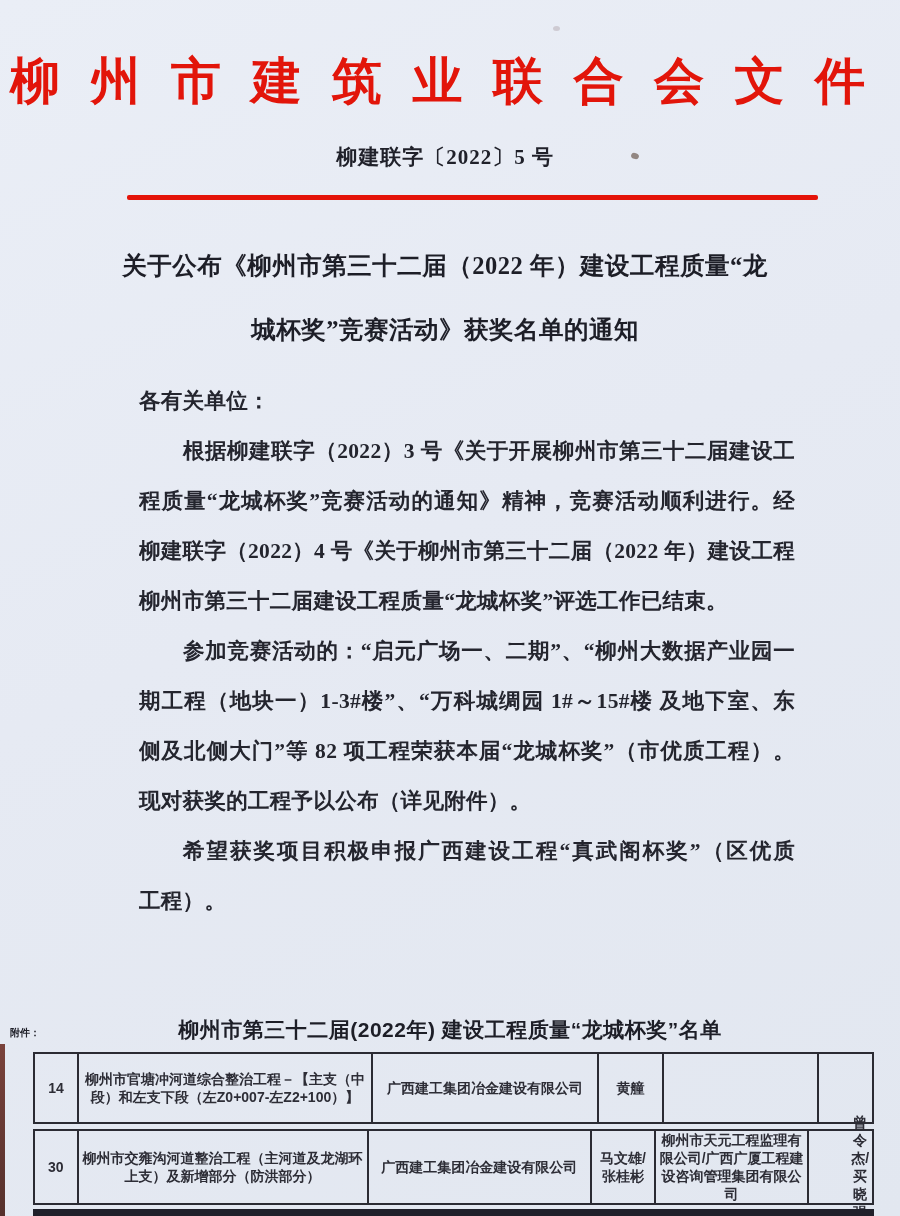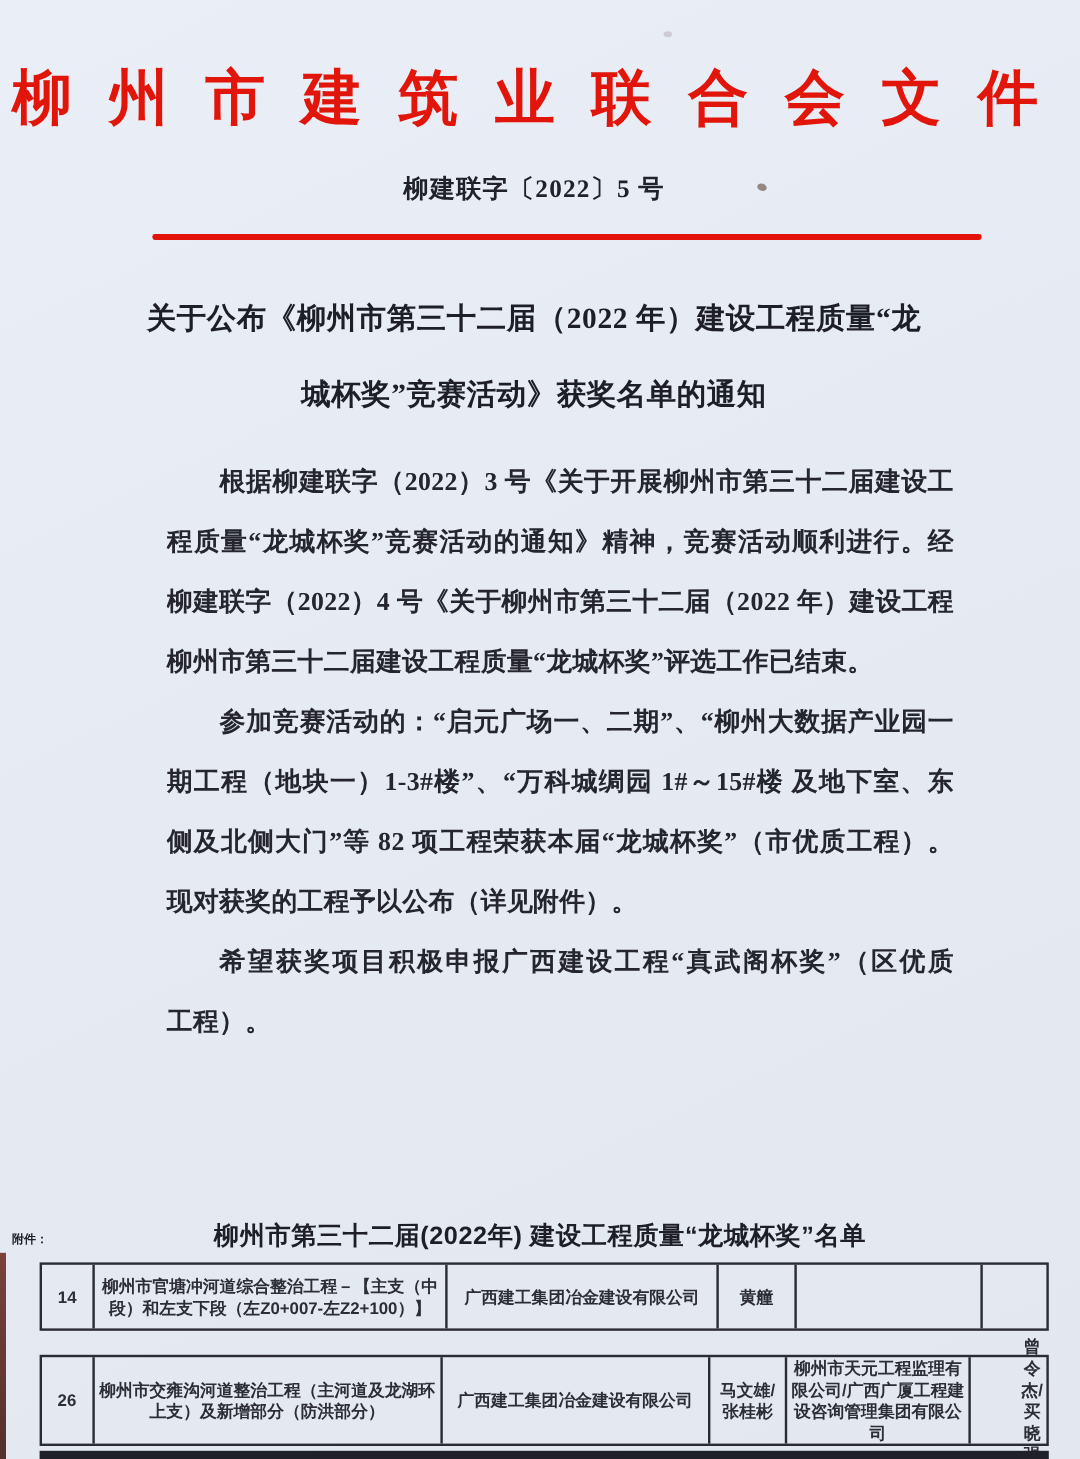--- a/index.html
+++ b/index.html
@@ -70,21 +70,21 @@
     text-align:center; font-weight:700; font-size:14px; line-height:18px;
     padding:1px 3px;
   }
   .row-box .cell:last-child { border-right:none;margin-left:39px; }
   .c-no   { width:44px;  font-size:15px; }
   .c-proj { width:294px; justify-content:flex-start; text-align:left; font-size:14.5px; }
   .c-con  { width:226px; font-size:14px; }
   .c-mgr  { width:65px;  font-size:14.5px; }
   .c-sup  { width:155px; justify-content:flex-start; text-align:left; font-size:14.5px; line-height:18px; }
   .c-chief{ width:49px;  font-size:14px; flex:1; }
-  #row-14 { top:1052px; height:57px; }
+  #row-14 { top:1052px; height:72px; }
   #row-46 { top:1129px; height:76px; }
   .next-row-edge {
     position:absolute; left:33px; top:1209px; width:841px; height:7px;
     background:#20202a;
   }
   .scan-strip {
     position:absolute; left:0; top:1044px; width:5px; height:172px;
     background:linear-gradient(#7a423b,#55302c);
   }
   .smudge1 {
@@ -102,20 +102,21 @@
 <div class="org-title">柳 州 市 建 筑 业 联 合 会 文 件</div>
 <div class="doc-number">柳建联字〔2022〕5 号</div>
 <div class="red-rule"></div>
 
 <div class="notice-title">
   <div>关于公布《柳州市第三十二届（2022 年）建设工程质量“龙</div>
   <div>城杯奖”竞赛活动》获奖名单的通知</div>
 </div>
 
 <div class="body-text">
+  <div class="body-line">各有关单位：</div>
   <div class="body-line fill indent">根据柳建联字（2022）3 号《关于开展柳州市第三十二届建设工</div>
   <div class="body-line fill">程质量“龙城杯奖”竞赛活动的通知》精神，竞赛活动顺利进行。经</div>
   <div class="body-line fill">柳建联字（2022）4 号《关于柳州市第三十二届（2022 年）建设工程</div>
   <div class="body-line">柳州市第三十二届建设工程质量“龙城杯奖”评选工作已结束。</div>
   <div class="body-line fill indent">参加竞赛活动的：“启元广场一、二期”、“柳州大数据产业园一</div>
   <div class="body-line fill">期工程（地块一）1-3#楼”、“万科城绸园 1#～15#楼  及地下室、东</div>
   <div class="body-line fill">侧及北侧大门”等 82 项工程荣获本届“龙城杯奖”（市优质工程）。</div>
   <div class="body-line">现对获奖的工程予以公布（详见附件）。</div>
   <div class="body-line fill indent">希望获奖项目积极申报广西建设工程“真武阁杯奖”（区优质</div>
   <div class="body-line">工程）。</div>
@@ -127,21 +128,21 @@
 <div class="row-box" id="row-14">
   <div class="cell c-no">14</div>
   <div class="cell c-proj">柳州市官塘冲河道综合整治工程－【主支（中段）和左支下段（左Z0+007-左Z2+100）】</div>
   <div class="cell c-con">广西建工集团冶金建设有限公司</div>
   <div class="cell c-mgr">黄艟</div>
   <div class="cell c-sup"></div>
   <div class="cell c-chief"></div>
 </div>
 
 <div class="row-box" id="row-46">
-  <div class="cell c-no">26</div>
+  <div class="cell c-no">30</div>
   <div class="cell c-proj">柳州市交雍沟河道整治工程（主河道及龙湖环上支）及新增部分（防洪部分）</div>
   <div class="cell c-con">广西建工集团冶金建设有限公司</div>
   <div class="cell c-mgr">马文雄/张桂彬</div>
   <div class="cell c-sup">柳州市天元工程监理有限公司/广西广厦工程建设咨询管理集团有限公司</div>
   <div class="cell c-chief">曾令杰/买晓强</div>
 </div>
 
 <div class="next-row-edge"></div>
 <div class="scan-strip"></div>
 <div class="smudge1"></div>

